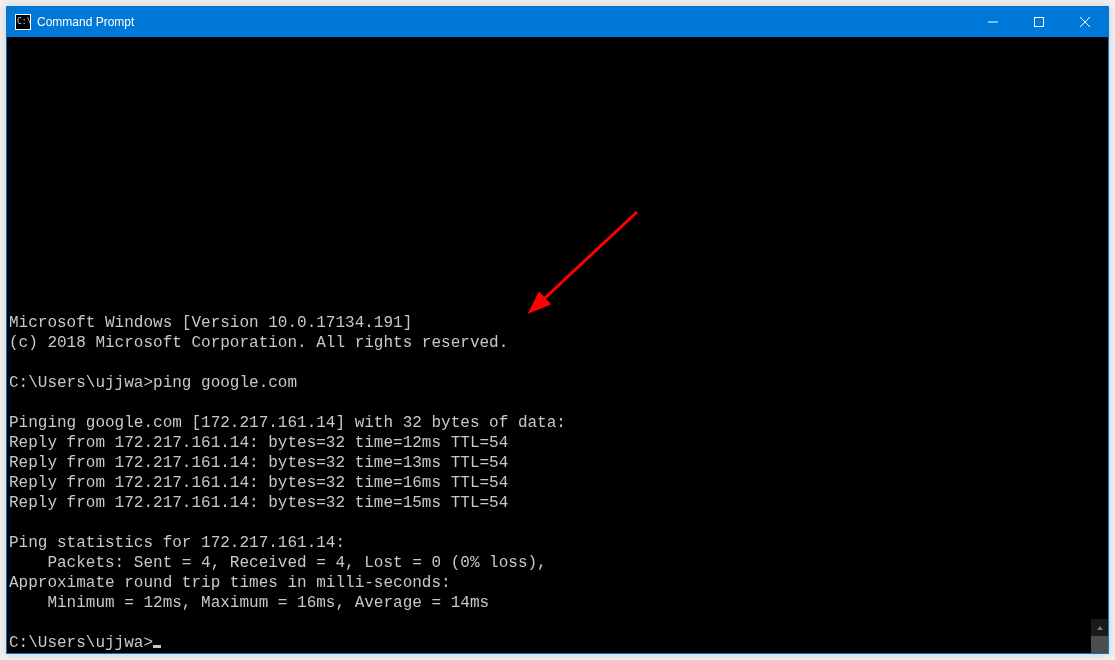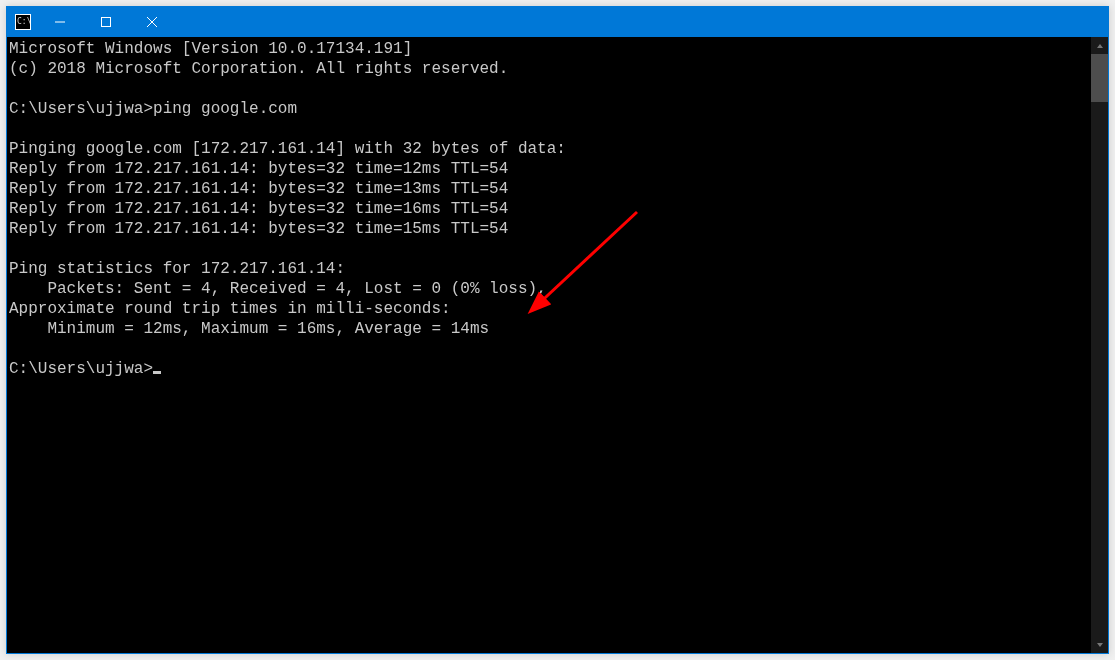--- a/index.html
+++ b/index.html
@@ -66,20 +66,21 @@
       color: #ffffff;
       cursor: pointer;
     }
     .win-btn svg { width: 10px; height: 10px; }
     .client-area {
       flex: 1;
       display: flex;
       background: #000000;
       position: relative;
       overflow: hidden;
+      align-items: flex-end;
     }
     .terminal {
       flex: 1;
       color: #c8c8c8;
       font-family: Consolas, "Courier New", monospace;
       font-size: 16px;
       line-height: 20px;
       padding: 2px 0 0 2px;
       white-space: pre;
       overflow: hidden;
@@ -126,20 +127,21 @@
       pointer-events: none;
       z-index: 10;
     }
   </style>
 </head>
 <body>
 
 <div class="window">
   <div class="titlebar">
     <div class="titlebar-icon">C:\.</div>
+    <div class="titlebar-title">Command Prompt</div>
     <div class="win-controls">
       <div class="win-btn">
         <svg viewBox="0 0 10 10">
             <rect x="0" y="4.5" width="10" height="1" fill="currentColor"></rect>
           </svg>
       </div>
       <div class="win-btn">
         <svg viewBox="0 0 10 10">
             <rect x="0.5" y="0.5" width="9" height="9" fill="none" stroke="currentColor" stroke-width="1"></rect>
           </svg>

